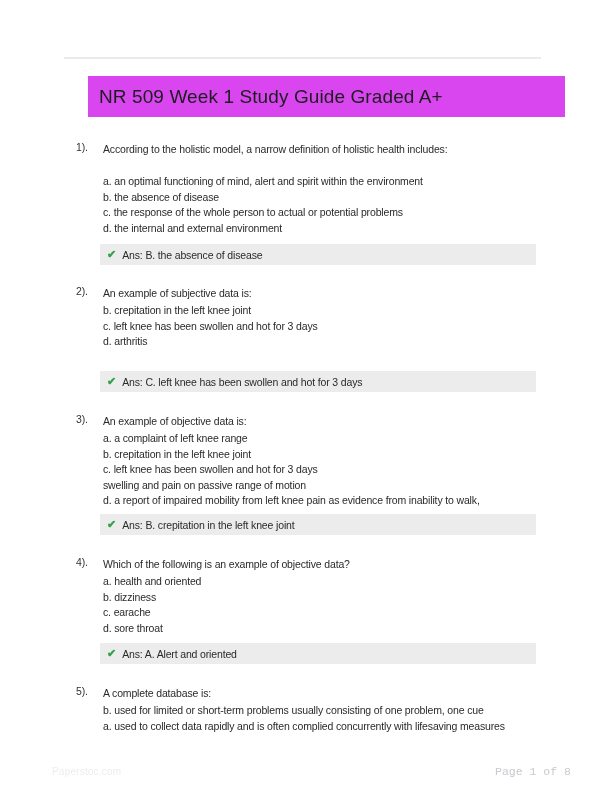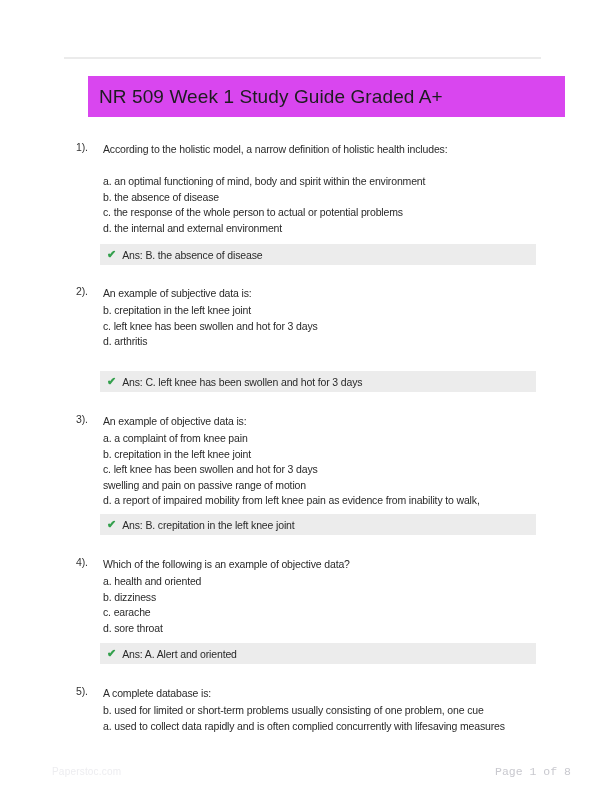--- a/index.html
+++ b/index.html
@@ -55,21 +55,21 @@
   <div class="top-rule"></div>
 
   <div class="title-band">
     <div class="title">NR 509 Week 1 Study Guide Graded A+</div>
   </div>
 
   <div class="q" style="top:143px">
     <div class="q-num">1).</div>
     <div class="q-text">According to the holistic model, a narrow definition of holistic health includes:</div>
     <div class="q-opts" style="top:31px">
-      <div class="opt">a. an optimal functioning of mind, body and spirit within the environment</div>
+      <div class="opt">a. an optimal functioning of mind, alert and spirit within the environment</div>
       <div class="opt">b. the absence of disease</div>
       <div class="opt">c. the response of the whole person to actual or potential problems</div>
       <div class="opt">d. the internal and external environment</div>
     </div>
     <div class="ans" style="top:101px">
       <span class="check">✔</span>
       <span class="ans-text">Ans: B. the absence of disease</span>
     </div>
   </div>
 
@@ -84,21 +84,21 @@
     <div class="ans" style="top:84px">
       <span class="check">✔</span>
       <span class="ans-text">Ans: C. left knee has been swollen and hot for 3 days</span>
     </div>
   </div>
 
   <div class="q" style="top:415px">
     <div class="q-num">3).</div>
     <div class="q-text">An example of objective data is:</div>
     <div class="q-opts" style="top:16px">
-      <div class="opt">a. a complaint of from knee pain</div>
+      <div class="opt">a. a complaint of left knee range</div>
       <div class="opt">b. crepitation in the left knee joint</div>
       <div class="opt">c. left knee has been swollen and hot for 3 days</div>
       <div class="opt">swelling and pain on passive range of motion</div>
       <div class="opt">d. a report of impaired mobility from left knee pain as evidence from inability to walk,</div>
     </div>
     <div class="ans" style="top:99px">
       <span class="check">✔</span>
       <span class="ans-text">Ans: B. crepitation in the left knee joint</span>
     </div>
   </div>

